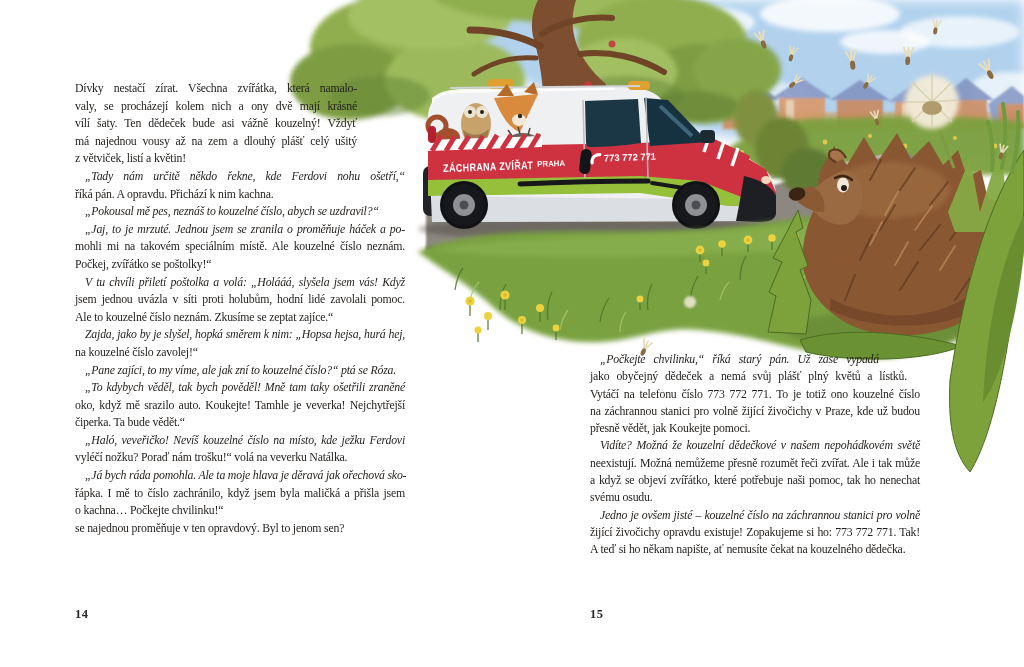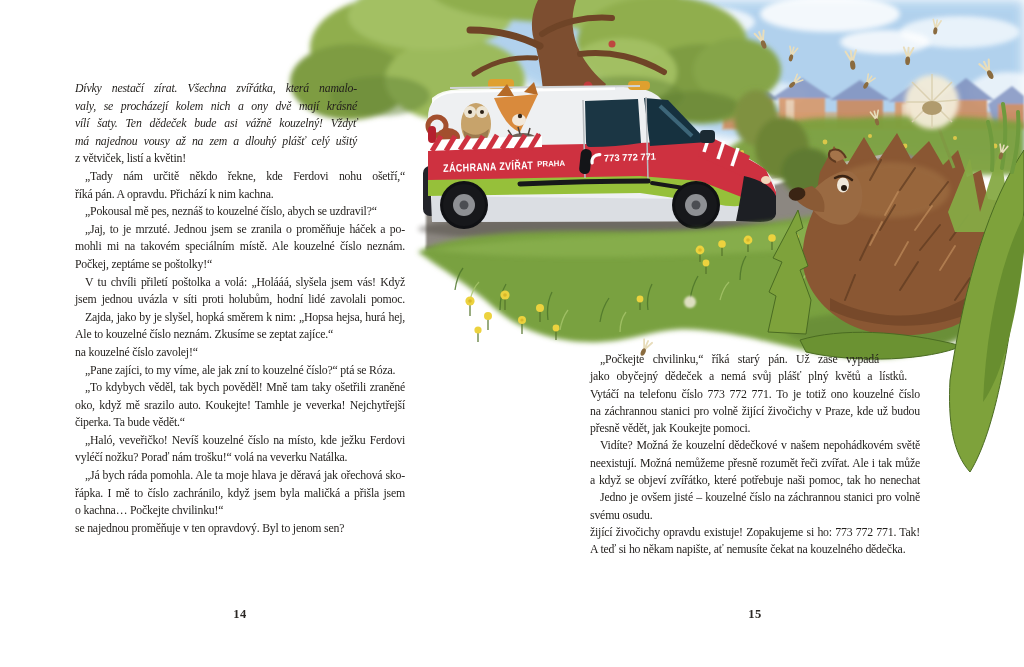--- a/index.html
+++ b/index.html
@@ -3,27 +3,27 @@
 <meta charset="utf-8">
 <style>
   html,body{margin:0;padding:0}
   body{width:1024px;height:667px;position:relative;background:#ffffff;overflow:hidden;
        font-family:"Liberation Serif",serif;}
   .col{position:absolute;color:#211e1b;font-size:11.8px;letter-spacing:-0.2px;}
   .col .line{width:330px;height:17.6px;line-height:17.6px;white-space:nowrap;
              text-align:justify;text-align-last:justify;}
   .col.right .line{height:17.3px;line-height:17.3px;}
   .col .line.last{text-align-last:left;}
-  .col .line.first{text-indent:10px;}
+  .col .line.first{text-indent:10px;font-style:italic;}
   .col.left{left:75px;top:80px;}
   .col.right{left:590px;top:351px;}
-  .col.left .line:nth-child(-n+4){width:282px;font-style:italic;}
+  .col.left .line:nth-child(-n+4){width:282px;}
   .col.right .line:nth-child(1){width:289px;}
   .col.right .line:nth-child(2){width:317px;}
-  .pagenum{position:absolute;top:607px;width:330px;text-align:center;font-size:12.5px;
+  .pagenum{position:absolute;top:607px;width:330px;text-align:left;font-size:12.5px;
            font-weight:bold;color:#2b2724;letter-spacing:.5px;}
   .pagenum.left-num{left:75px}
   .pagenum.right-num{left:590px}
   svg.illu{position:absolute;left:0;top:0}
 </style>
 </head>
 <body>
 
 <svg class="illu" width="1024" height="667" viewBox="0 0 1024 667">
   <defs>
@@ -325,25 +325,25 @@
     <div class="line">Dívky nestačí zírat. Všechna zvířátka, která namalo-</div>
     <div class="line">valy, se procházejí kolem nich a ony dvě mají krásné</div>
     <div class="line">vílí šaty. Ten dědeček bude asi vážně kouzelný! Vždyť</div>
     <div class="line">má najednou vousy až na zem a dlouhý plášť celý ušitý</div>
     <div class="line last">z větviček, listí a květin!</div>
     <div class="line first">„Tady nám určitě někdo řekne, kde Ferdovi nohu ošetří,“</div>
     <div class="line last">říká pán. A opravdu. Přichází k nim kachna.</div>
     <div class="line first last">„Pokousal mě pes, neznáš to kouzelné číslo, abych se uzdravil?“</div>
     <div class="line first">„Jaj, to je mrzuté. Jednou jsem se zranila o proměňuje háček a po-</div>
     <div class="line">mohli mi na takovém speciálním místě. Ale kouzelné číslo neznám.</div>
-    <div class="line last">Počkej, zeptáme se poštolky!“</div>
+    <div class="line last">Počkej, zvířátko se poštolky!“</div>
     <div class="line first">V tu chvíli přiletí poštolka a volá: „Holááá, slyšela jsem vás! Když</div>
     <div class="line">jsem jednou uvázla v síti proti holubům, hodní lidé zavolali pomoc.</div>
+    <div class="line last">Ale to kouzelné číslo neznám. Zkusíme se zeptat zajíce.“</div>
     <div class="line first">Zajda, jako by je slyšel, hopká směrem k nim: „Hopsa hejsa, hurá hej,</div>
-    <div class="line last">Ale to kouzelné číslo neznám. Zkusíme se zeptat zajíce.“</div>
     <div class="line last">na kouzelné číslo zavolej!“</div>
     <div class="line first last">„Pane zajíci, to my víme, ale jak zní to kouzelné číslo?“ ptá se Róza.</div>
     <div class="line first">„To kdybych věděl, tak bych pověděl! Mně tam taky ošetřili zraněné</div>
     <div class="line">oko, když mě srazilo auto. Koukejte! Tamhle je veverka! Nejchytřejší</div>
     <div class="line last">čiperka. Ta bude vědět.“</div>
     <div class="line first">„Haló, veveřičko! Nevíš kouzelné číslo na místo, kde ježku Ferdovi</div>
     <div class="line last">vyléčí nožku? Poraď nám trošku!“ volá na veverku Natálka.</div>
     <div class="line first">„Já bych ráda pomohla. Ale ta moje hlava je děravá jak ořechová sko-</div>
     <div class="line">řápka. I mě to číslo zachránilo, když jsem byla maličká a přišla jsem</div>
     <div class="line last">o kachna… Počkejte chvilinku!“</div>
@@ -351,20 +351,20 @@
   </div>
 <div class="col right">
     <div class="line first">„Počkejte chvilinku,“ říká starý pán. Už zase vypadá</div>
     <div class="line">jako obyčejný dědeček a nemá svůj plášť plný květů a lístků.</div>
     <div class="line">Vytáčí na telefonu číslo 773 772 771. To je totiž ono kouzelné číslo</div>
     <div class="line">na záchrannou stanici pro volně žijící živočichy v Praze, kde už budou</div>
     <div class="line last">přesně vědět, jak Koukejte pomoci.</div>
     <div class="line first">Vidíte? Možná že kouzelní dědečkové v našem nepohádkovém světě</div>
     <div class="line">neexistují. Možná nemůžeme přesně rozumět řeči zvířat. Ale i tak může</div>
     <div class="line">a když se objeví zvířátko, které potřebuje naši pomoc, tak ho nenechat</div>
+    <div class="line last">svému osudu.</div>
     <div class="line first">Jedno je ovšem jisté – kouzelné číslo na záchrannou stanici pro volně</div>
-    <div class="line last">svému osudu.</div>
     <div class="line">žijící živočichy opravdu existuje! Zopakujeme si ho: 773 772 771. Tak!</div>
     <div class="line last">A teď si ho někam napište, ať nemusíte čekat na kouzelného dědečka.</div>
   </div>
 
 <div class="pagenum left-num">14</div>
 <div class="pagenum right-num">15</div>
 
 </body></html>

